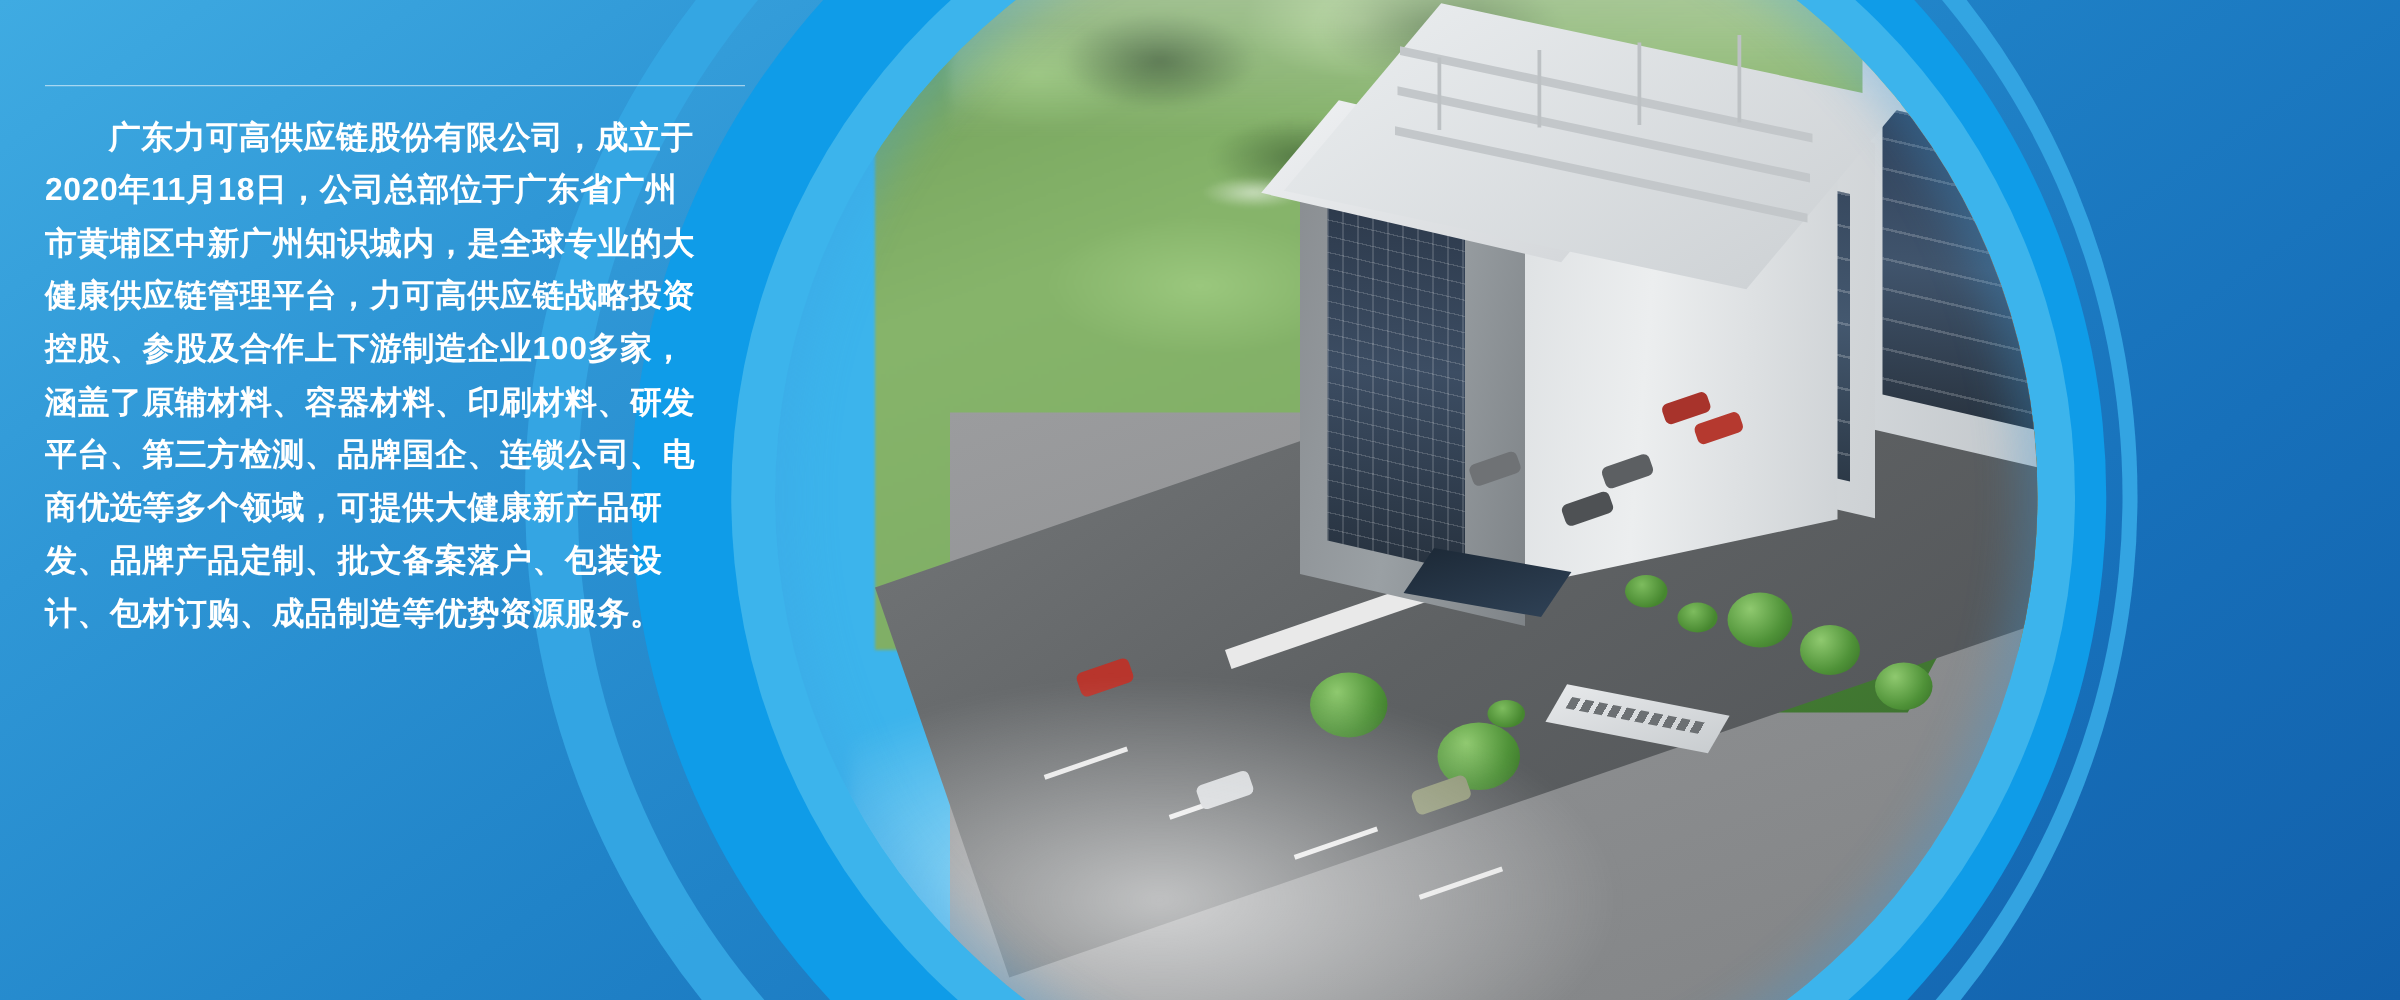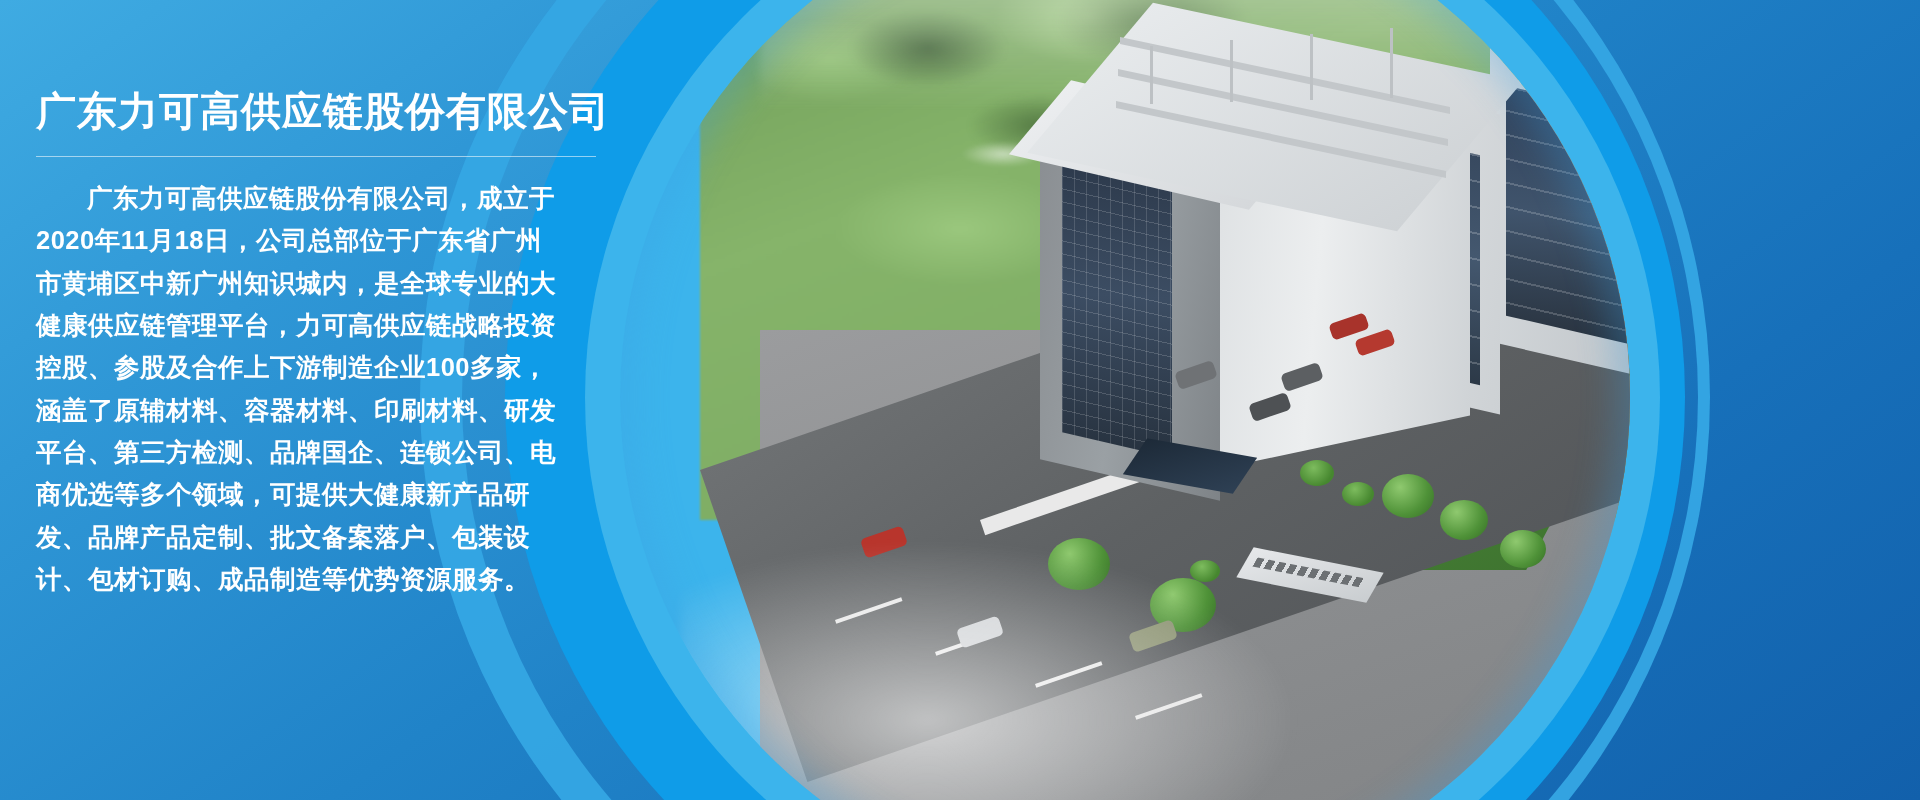--- a/index.html
+++ b/index.html
@@ -362,20 +362,19 @@
         <div class="car" style="left:1250px;top:398px;width:40px;height:18px;background:#4e5154;"></div>
         <div class="car" style="left:1176px;top:366px;width:40px;height:18px;background:#6f7275;"></div>
 
         <div class="haze"></div>
       </div>
     </div>
     <div id="disc-feather"></div>
   </div>
 
   <div id="text-col">
-    <h1 id="company-title">广东力可高供应链股份有限公司</h1>
     <div id="title-rule"></div>
     <div id="body-copy">
       <p>广东力可高供应链股份有限公司，成立于2020年11月18日，公司总部位于广东省广州市黄埔区中新广州知识城内，是全球专业的大健康供应链管理平台，力可高供应链战略投资控股、参股及合作上下游制造企业100多家，涵盖了原辅材料、容器材料、印刷材料、研发平台、第三方检测、品牌国企、连锁公司、电商优选等多个领域，可提供大健康新产品研发、品牌产品定制、批文备案落户、包装设计、包材订购、成品制造等优势资源服务。</p>
     </div>
   </div>
 
 </div>
 
 </body></html>

